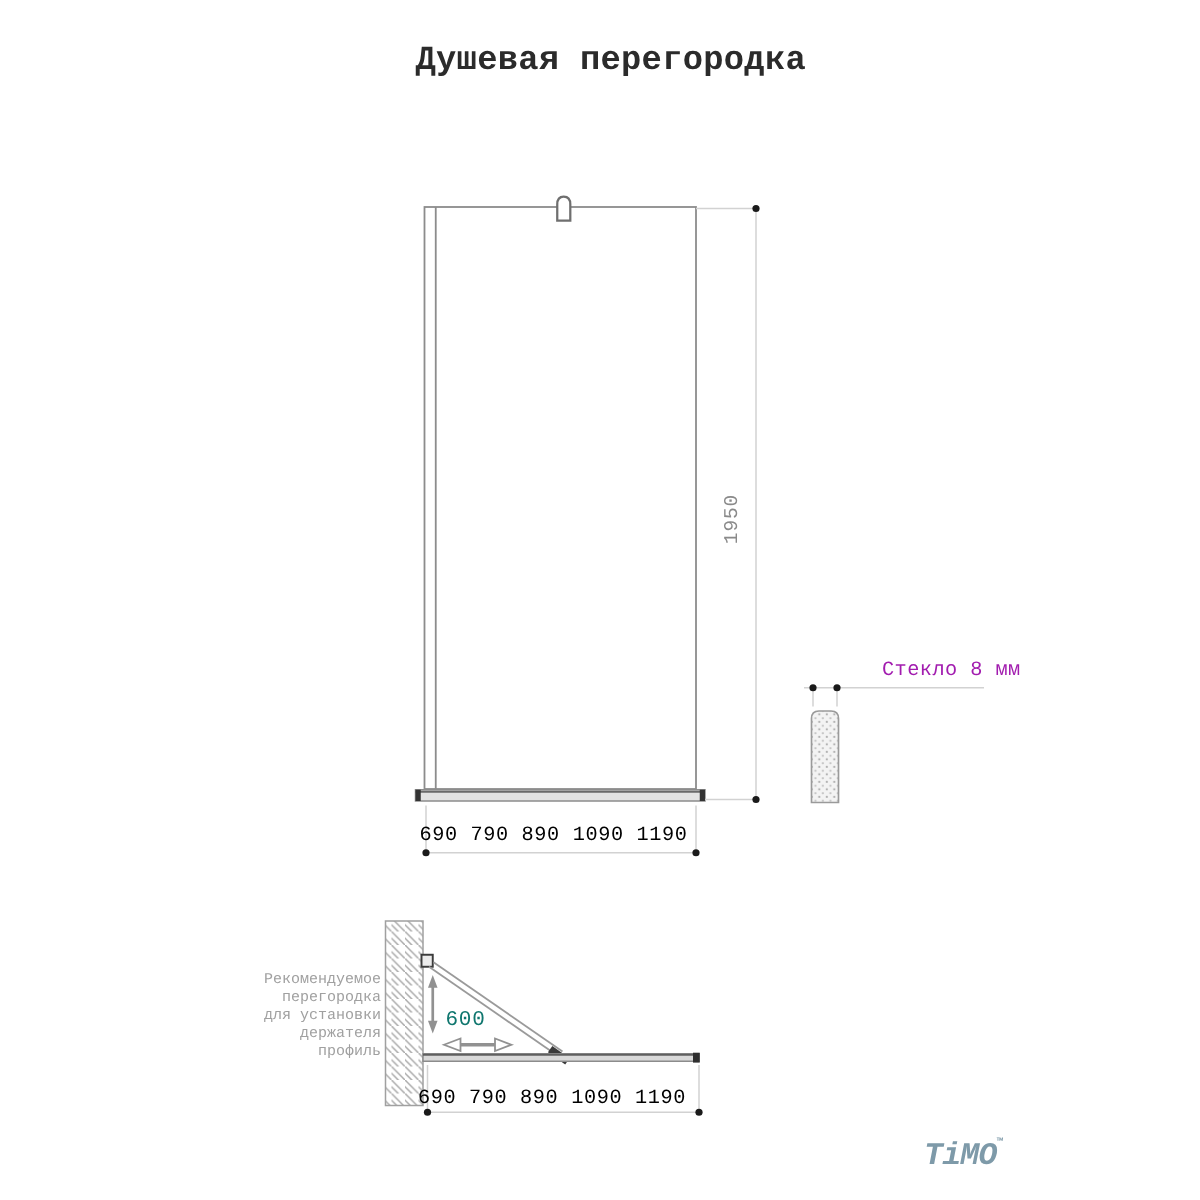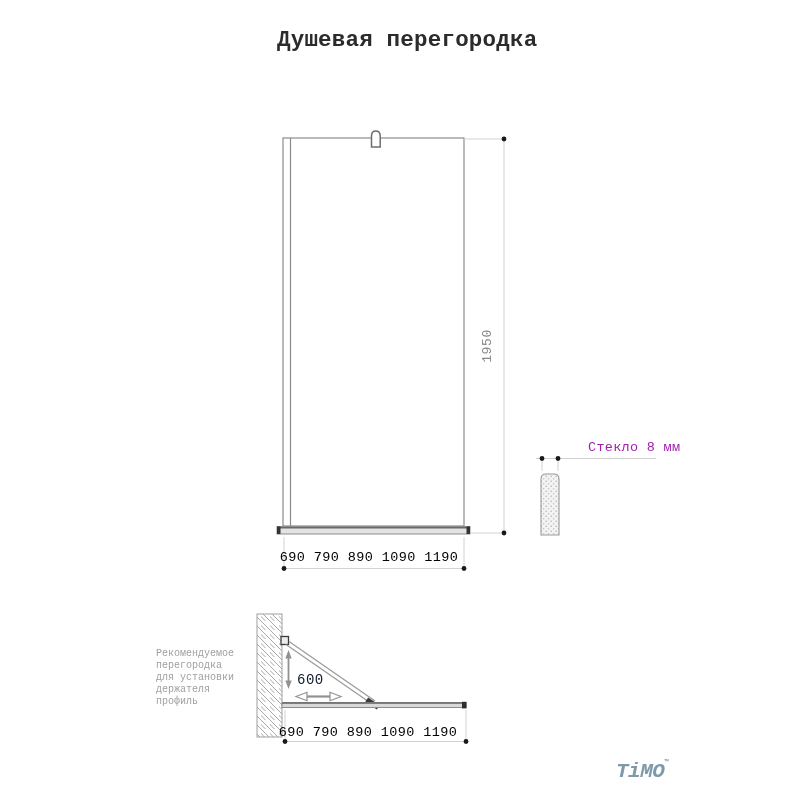--- a/index.html
+++ b/index.html
@@ -7,23 +7,23 @@
         font-family:Liberation Mono, monospace;}
   .abs{position:absolute;}
   .title{left:277px;top:25px;font-size:22.5px;line-height:30px;font-weight:600;
          color:#2b2b2b;letter-spacing:.2px;}
   .dim-text{font-size:13.5px;color:#000000;letter-spacing:.4px;white-space:nowrap;}
   .dim-1950{left:452px;top:338px;width:72px;height:16px;text-align:center;
             transform:rotate(-90deg);font-size:13px;color:#8a8a8a;letter-spacing:.6px;}
   .front-dims{left:269px;top:550px;width:200px;text-align:center;}
   .top-dims{left:268px;top:725px;width:200px;text-align:center;}
   .glass-label{left:588px;top:440px;font-size:13.5px;color:#a21caf;letter-spacing:.3px;}
-  .annotation{left:156px;top:648px;width:98px;text-align:left;font-size:10px;
+  .annotation{left:156px;top:648px;width:98px;text-align:right;font-size:10px;
               line-height:12px;color:#a0a0a0;}
-  .dim-600{left:297px;top:672px;font-size:14px;color:#0f172a;letter-spacing:.5px;text-align:center;}
+  .dim-600{left:297px;top:672px;font-size:14px;color:#0f766e;letter-spacing:.5px;text-align:center;}
   .logo{left:616px;top:760px;font-size:21px;font-weight:700;font-style:italic;
         color:#7e9aa9;letter-spacing:-.5px;white-space:nowrap;}
   .logo .tm{font-size:7px;font-style:normal;vertical-align:top;position:relative;top:-2px;}
   svg{position:absolute;left:0;top:0;}
 </style>
 </head>
 <body>
 
 <div id="page">
 

